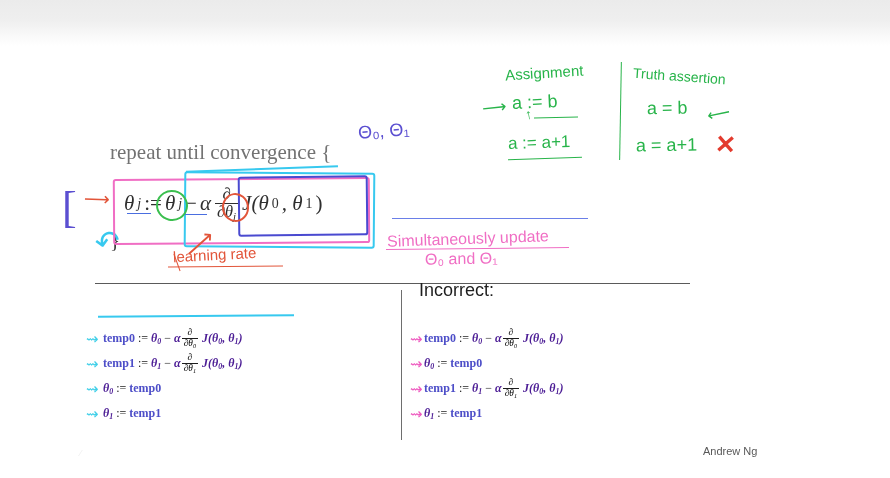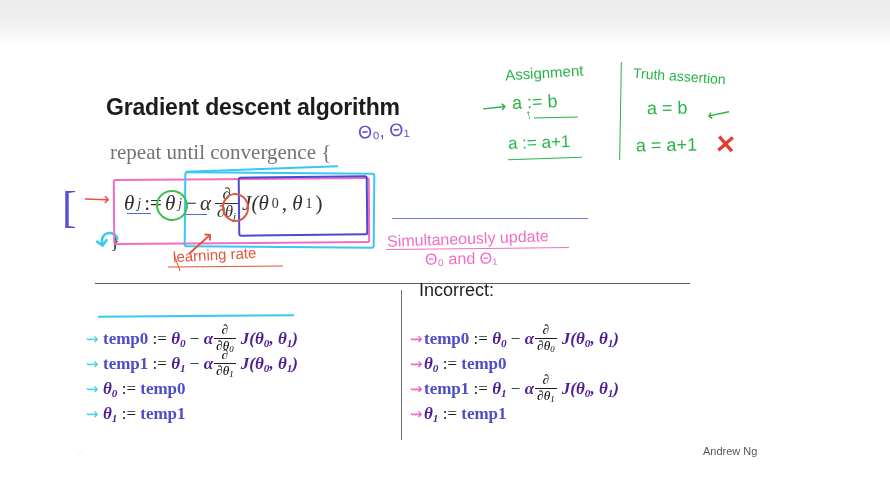--- a/index.html
+++ b/index.html
@@ -67,21 +67,21 @@
     font-family:"Liberation Sans",sans-serif;white-space:nowrap;
   }
   #hdr-correct{left:97px;top:293px;}
   #hdr-incorrect{left:419px;top:280px;}
 
   
   .eqlist{position:absolute;font-family:"Liberation Serif",serif;}
   #list-correct{left:103px;top:326px;}
   #list-incorrect{left:424px;top:326px;}
   .eqrow{height:25px;display:flex;align-items:center;white-space:nowrap;
-         font-size:17px;}
+         font-size:12px;}
   .tempname{color:#4d4ec8;font-weight:bold;}
   .thetatok{color:#4c1d95;font-weight:bold;}
   .opsym{color:#1d1d1d;}
   .eqrow .frac .den{border-top-color:#1d1d1d;}
 
   
   .hand{
     position:absolute;white-space:nowrap;
     font-family:"Liberation Sans",sans-serif;
   }
@@ -195,21 +195,20 @@
   
   .artifact{position:absolute;opacity:.25;color:#b9b9b9;font-size:9px;}
 </style>
 </head>
 <body>
 
 <div id="slide">
 
   <div class="topband"></div>
 
-  <div class="title">Gradient descent algorithm</div>
 
   <div class="hw-thetas">Θ₀, Θ₁</div>
 
   <div class="repeat-line">repeat until convergence {</div>
   <div class="cyan-squig"></div>
   <div class="closebrace">}</div>
 
   <div class="lbracket">[</div>
   <div class="red-arrow">⟶</div>
   <div class="cyan-arrow">↶</div>

